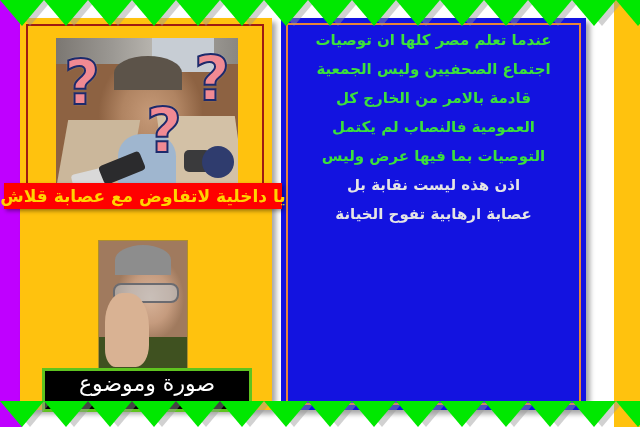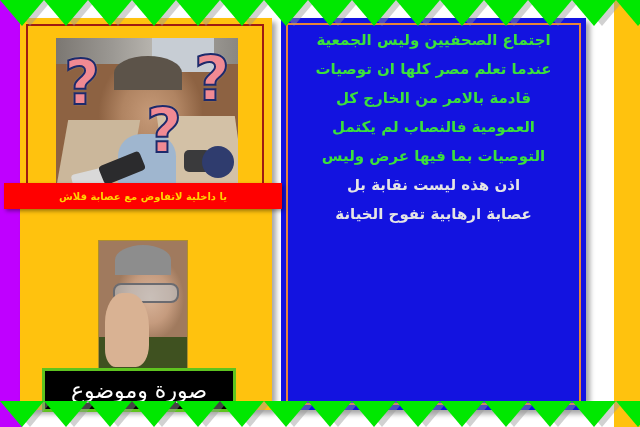--- a/index.html
+++ b/index.html
@@ -153,21 +153,21 @@
     height: 26px;
     background: #ff0000;
     z-index: 20;
     display: flex;
     align-items: center;
     justify-content: center;
     box-shadow: 2px 2px 4px rgba(0,0,0,0.4);
   }
   #red-banner-text {
     color: #ffd400;
-    font-size: 10px;
+    font-size: 17px;
     font-weight: bold;
     direction: rtl;
     white-space: nowrap;
     letter-spacing: 0px;
   }
 
   
   #photo-bottom {
     position: absolute;
     left: 78px;
@@ -204,28 +204,27 @@
       radial-gradient(circle 8px at 54px 22px, #6b5a22 0%, #6b5a22 100%),
       radial-gradient(circle 7px at 76px 8px, #2f3d1a 0%, #2f3d1a 100%),
       linear-gradient(90deg,#8a7a3e 0%, #6e6330 50%, #8a7a3e 100%);
   }
 
   
   #black-banner {
     position: absolute;
     left: 22px;
     top: 350px;
-    width: 194px;
+    width: 210px;
     height: 44px;
     background: #000000;
     border: 3px solid #5ec41f;
     box-sizing: border-box;
     z-index: 25;
     display: flex;
-    align-items: center;
     justify-content: center;
   }
   #black-banner-text {
     color: #ffffff;
     font-size: 22px;
     direction: rtl;
     white-space: nowrap;
   }
 
   
@@ -301,22 +300,22 @@
       <div class="blob" id="b-hand"></div>
     </div>
   </div>
 
   <div id="red-banner">
     <span id="red-banner-text">يا داخلية لاتفاوض  مع عصابة قلاش</span>
   </div>
 
   <div id="right-col">
     <div id="blue-inner">
+      <div class="body-line green">عندما تعلم مصر كلها ان توصيات</div>
       <div class="body-line green">اجتماع الصحفيين وليس الجمعية</div>
-      <div class="body-line green">عندما تعلم مصر كلها ان توصيات</div>
       <div class="body-line green">قادمة بالامر من الخارج كل</div>
       <div class="body-line green">العمومية فالنصاب لم يكتمل</div>
       <div class="body-line green">التوصيات بما فيها عرض وليس</div>
       <div class="body-line yellow">اذن هذه ليست نقابة بل</div>
       <div class="body-line yellow">عصابة ارهابية تفوح الخيانة</div>
     </div>
   </div>
 
   <svg class="zz top" viewBox="0 0 640 26" preserveAspectRatio="none">
     <g id="zz-top-g">

